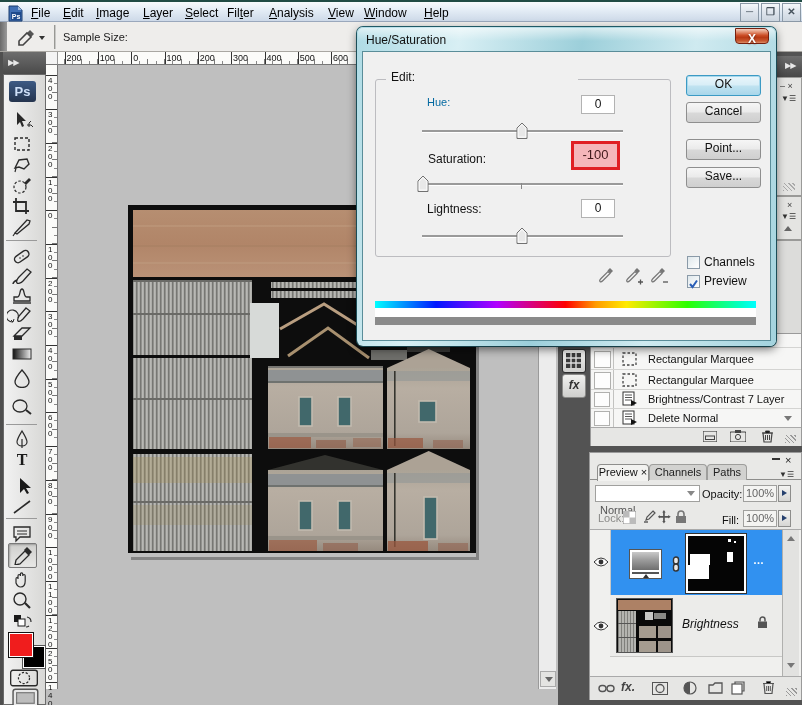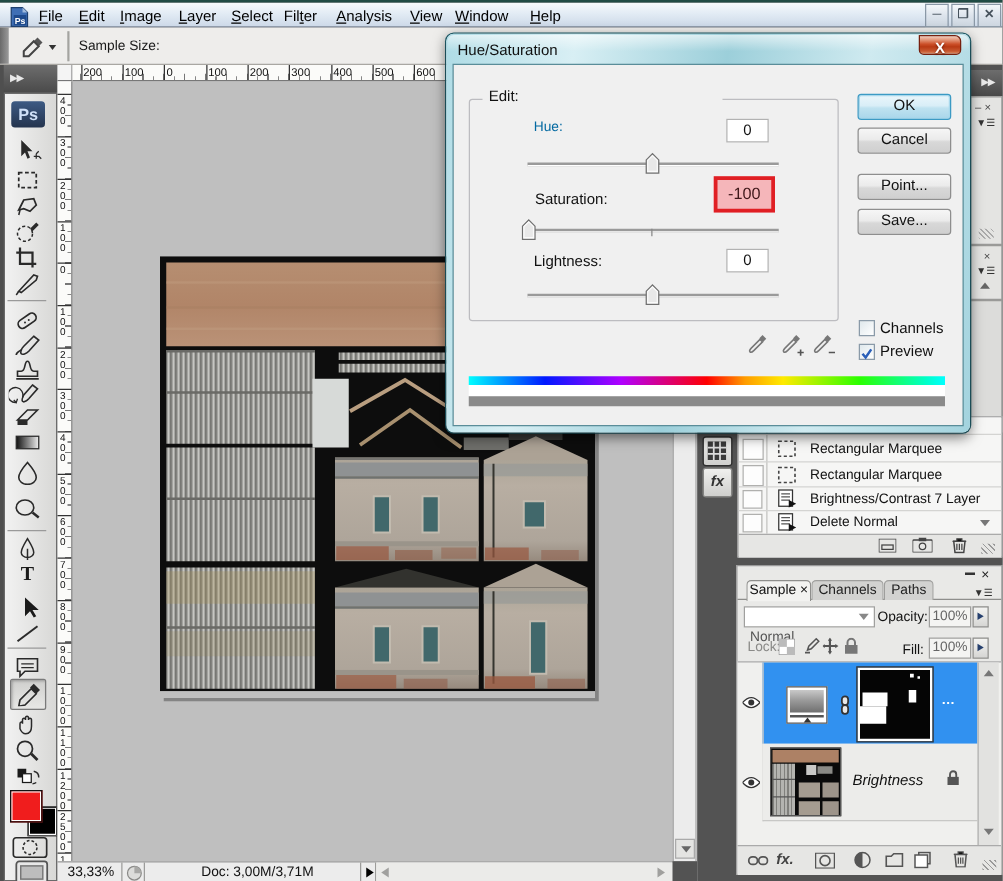--- a/index.html
+++ b/index.html
@@ -360,38 +360,20 @@
     <rect x="266" y="268" width="1.6" height="74" fill="#35352f"></rect>
     <rect x="260" y="336" width="40" height="10" fill="#99573e" opacity=".75"></rect>
     <rect x="310" y="338" width="30" height="8" fill="#8f5a45" opacity=".5"></rect>
   </g>
 </svg></div>
   <div class="abs" id="vsb">
       <div class="abs" style="left:1px;top:619px;width:16px;height:16px;background:#e4e4e2;border:1px solid #aaa;box-sizing:border-box">
     <div class="abs" style="left:4px;top:5px;width:0;height:0;border-left:4px solid transparent;border-right:4px solid transparent;border-top:5px solid #666"></div>
   </div>
     </div>
-  <div class="abs" id="statusbar">
-      <div class="abs" style="left:8px;top:2px;color:#111">33,33%</div>
-  <div class="abs" style="left:51px;top:0;width:1px;height:16px;background:#9c9c9a"></div>
-  <svg class="abs" style="left:55px;top:2px" width="13" height="13" viewBox="0 0 13 13">
-    <circle cx="6.5" cy="6.5" r="5.5" fill="#dcdcda" stroke="#8a8a88"></circle>
-    <path d="M6.5 6.5 L6.5 1 A5.5 5.5 0 0 1 12 6.5 Z" fill="#a8a8a6"></path>
-  </svg>
-  <div class="abs" style="left:69px;top:0;width:1px;height:16px;background:#9c9c9a"></div>
-  <div class="abs" style="left:115px;top:2px;color:#111">Doc: 3,00M/3,71M</div>
-  <div class="abs" style="left:242px;top:0;width:13px;height:16px;border-left:1px solid #9c9c9a;border-right:1px solid #9c9c9a;box-sizing:border-box">
-    <div class="abs" style="left:4px;top:4px;width:0;height:0;border-top:4px solid transparent;border-bottom:4px solid transparent;border-left:6px solid #000"></div>
-  </div>
-  <div class="abs" style="left:255px;top:0;width:237px;height:16px;background:#ebebe9">
-    <div class="abs" style="left:4px;top:4px;width:0;height:0;border-top:4px solid transparent;border-bottom:4px solid transparent;border-right:6px solid #a0a09e"></div>
-    <div class="abs" style="right:6px;top:4px;width:0;height:0;border-top:4px solid transparent;border-bottom:4px solid transparent;border-left:6px solid #a0a09e"></div>
-  </div>
-  <div class="abs" style="left:492px;top:-1px;width:20px;height:17px;background:#535353"></div>
-    </div>
 </div>
 <div class="abs" id="rightdock">
 
   <div class="abs" style="left:4px;top:297px;width:22px;height:22px;background:linear-gradient(#f0f0ee,#cfcfcd);border:1px solid #2e2e2e;border-radius:3px">
     <svg class="abs" style="left:3px;top:3px" width="15" height="15" viewBox="0 0 15 15">
       <rect x="0" y="0" width="15" height="15" fill="#3a3a3a"></rect>
       <path d="M0 5 h15 M0 10 h15 M5 0 v15 M10 0 v15" stroke="#ddd" stroke-width="1.4"></path>
     </svg>
   </div>
   <div class="abs" style="left:4px;top:322px;width:22px;height:22px;background:linear-gradient(#f0f0ee,#cfcfcd);border:1px solid #8a8a88;border-radius:3px;font-style:italic;font-weight:bold;font-size:12px;color:#333;text-align:center;line-height:20px">fx</div>
@@ -456,21 +438,21 @@
           <path d="M1 3 h11 M4.5 3 v-2 h4 v2 M4.5 5 v5 M6.5 5 v5 M8.5 5 v5" stroke="#444" stroke-width="1"></path>
         </svg>
       <div class="abs" style="left:194px;top:7px;width:11px;height:8px;background:repeating-linear-gradient(45deg,#999 0 1px,transparent 1px 3px)"></div>
     </div>
   </div>
 
   <div class="panel" style="left:31px;top:400px;width:213px;height:248px;background:#e9e9e7">
     <div class="abs" style="left:182px;top:5px;width:8px;height:2px;background:#333"></div>
     <div class="abs" style="left:195px;top:1px;font-size:11px;color:#222">×</div>
     <div class="abs" style="left:0px;top:26px;width:211px;height:1px;background:#8e8e8c"></div>
-    <div class="abs" style="left:7px;top:11px;width:50px;height:16px;background:#f2f2f0;border:1px solid #8e8e8c;border-bottom:none;border-radius:4px 4px 0 0;font-size:11px;color:#111;text-align:center;line-height:15px">Sample ×</div>
+    <div class="abs" style="left:7px;top:11px;width:50px;height:16px;background:#f2f2f0;border:1px solid #8e8e8c;border-bottom:none;border-radius:4px 4px 0 0;font-size:11px;color:#111;text-align:center;line-height:15px">Preview ×</div>
     <div class="abs" style="left:59px;top:11px;width:56px;height:15px;background:#d2d2d0;border:1px solid #9e9e9c;border-bottom:none;border-radius:4px 4px 0 0;font-size:11px;color:#222;text-align:center;line-height:15px">Channels</div>
     <div class="abs" style="left:117px;top:11px;width:38px;height:15px;background:#d2d2d0;border:1px solid #9e9e9c;border-bottom:none;border-radius:4px 4px 0 0;font-size:11px;color:#222;text-align:center;line-height:15px">Paths</div>
     <div class="abs" style="left:189px;top:17px;font-size:8px;color:#333">▼☰</div>
 
     <div class="abs" style="left:5px;top:32px;width:105px;height:17px;background:#fff;border:1px solid #a0a09e;box-sizing:border-box">
       <div class="abs" style="left:4px;top:18px;font-size:11px;color:#555">Normal</div>
       <div class="abs" style="right:4px;top:5px;width:0;height:0;border-left:4px solid transparent;border-right:4px solid transparent;border-top:5px solid #888"></div>
     </div>
     <div class="abs" style="left:112px;top:35px;font-size:11px;color:#111">Opacity:</div>
     <div class="abs" style="left:153px;top:32px;width:34px;height:17px;background:#f4f4f2;border:1px solid #a0a09e;box-sizing:border-box;font-size:11px;color:#666;text-align:center;line-height:15px">100%</div>

